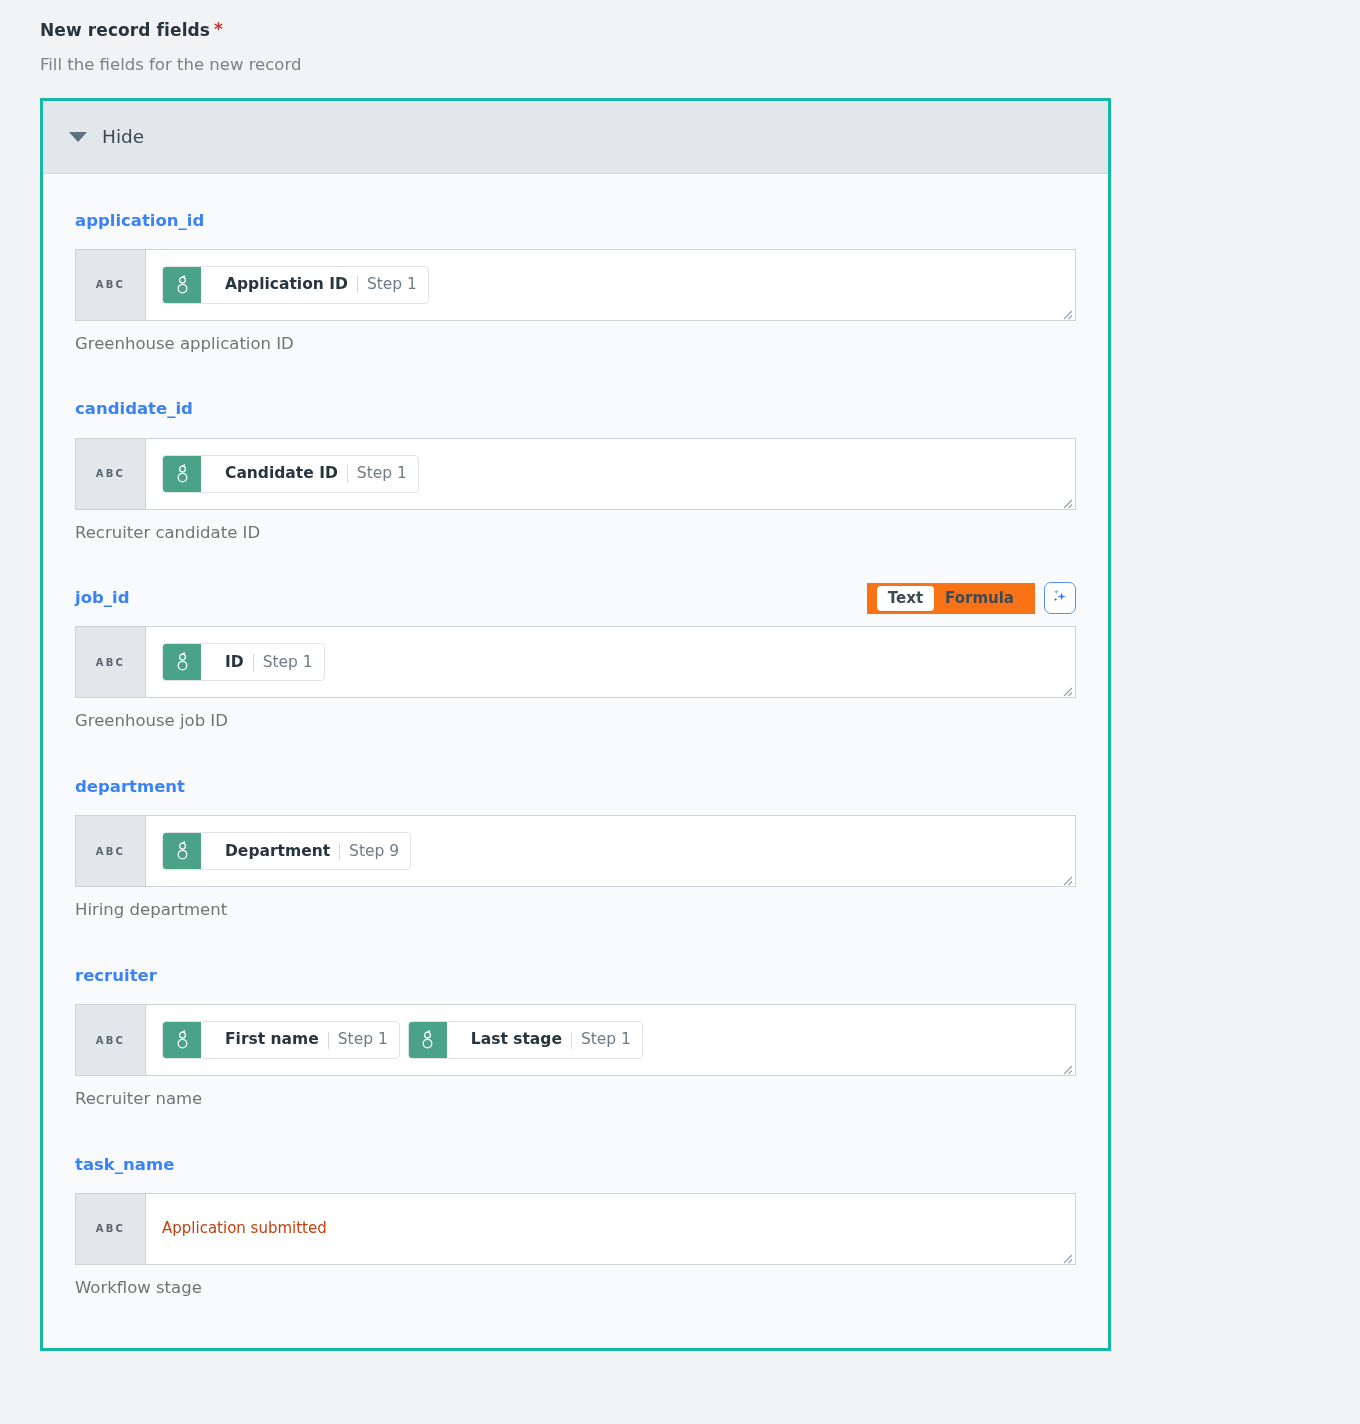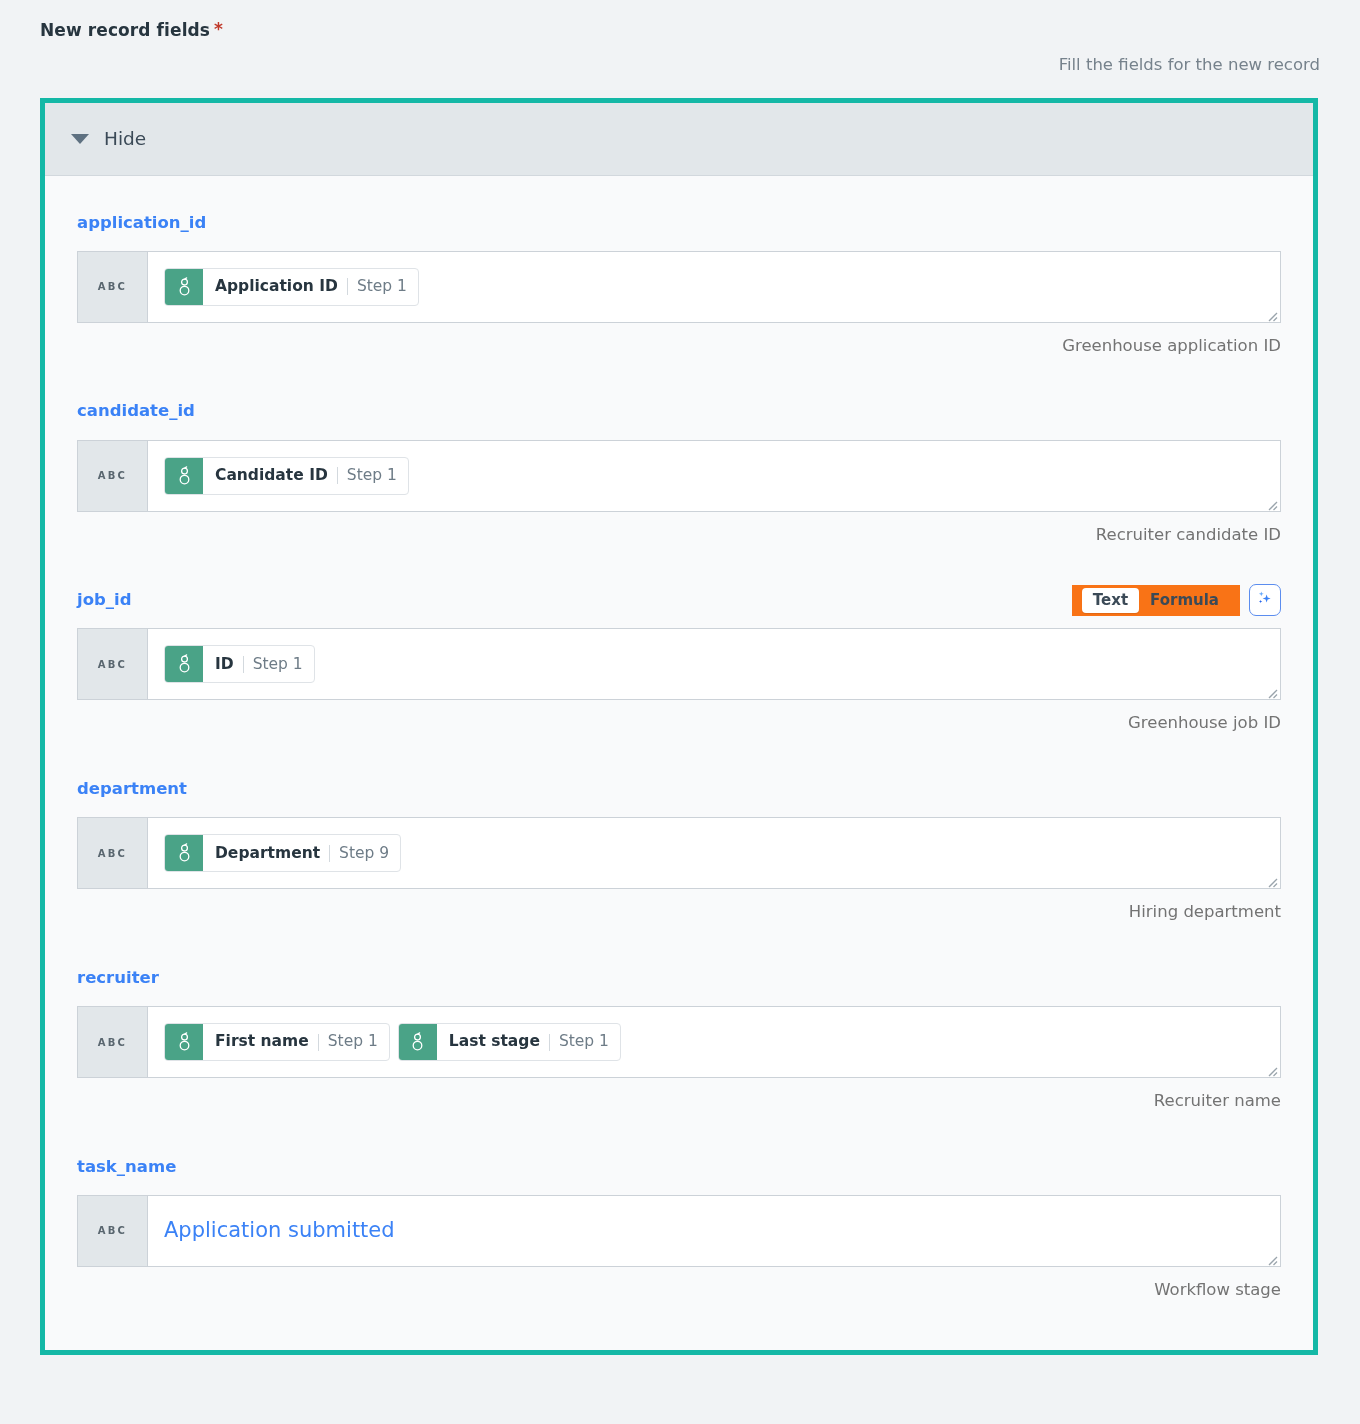--- a/index.html
+++ b/index.html
@@ -11,21 +11,20 @@
     width: 1360px;
     height: 1424px;
     background: #f1f3f5;
     font-family: "DejaVu Sans", "Liberation Sans", sans-serif;
     color: #2e3d49;
     overflow: hidden;
   }
 
   .page {
     padding: 20px 40px 0 40px;
-    text-align: right;
   }
 
   
   .section-title {
     font-size: 17px;
     font-weight: bold;
     color: #27353f;
     letter-spacing: 0.1px;
     line-height: 1.25;
     margin: 0 0 0 0;
@@ -43,22 +42,22 @@
   .section-sub {
     font-size: 16.5px;
     color: #76828c;
     margin-top: 14px;
     line-height: 1.25;
   }
 
   
   .card {
     margin-top: 22px;
-    width: 1278px;
-    border: 5px solid #14b8a6;
+    width: 1071px;
+    border: 3px solid #14b8a6;
     background: #f9fafb;
   }
   .card-header {
     background: #e2e7ea;
     border-bottom: 1px solid #d2d8dd;
     height: 73px;
     display: flex;
     align-items: center;
     padding-left: 26px;
     gap: 15px;
@@ -159,22 +158,22 @@
   .input-area {
     flex: 1 1 auto;
     display: flex;
     align-items: center;
     padding: 0 14px 0 16px;
     gap: 8px;
     min-width: 0;
     overflow: hidden;
   }
   .plain-value {
-    font-size: 21px;
-    color: #3b82f6;
+    font-size: 15px;
+    color: #c2410c;
     line-height: 1;
   }
   .resize-grip {
     position: absolute;
     right: 2px;
     bottom: 2px;
     width: 13px;
     height: 13px;
     pointer-events: none;
   }
@@ -194,21 +193,21 @@
     width: 38px;
     flex: 0 0 38px;
     background: #4aa387;
     display: flex;
     align-items: center;
     justify-content: center;
   }
   .pill-text {
     display: flex;
     align-items: center;
-    padding: 0 11px 0 12px;
+    padding: 0 11px 0 24px;
     gap: 9px;
     white-space: nowrap;
   }
   .pill-name {
     font-size: 15.5px;
     font-weight: bold;
     color: #27353f;
     line-height: 1;
   }
   .pill-sep {

